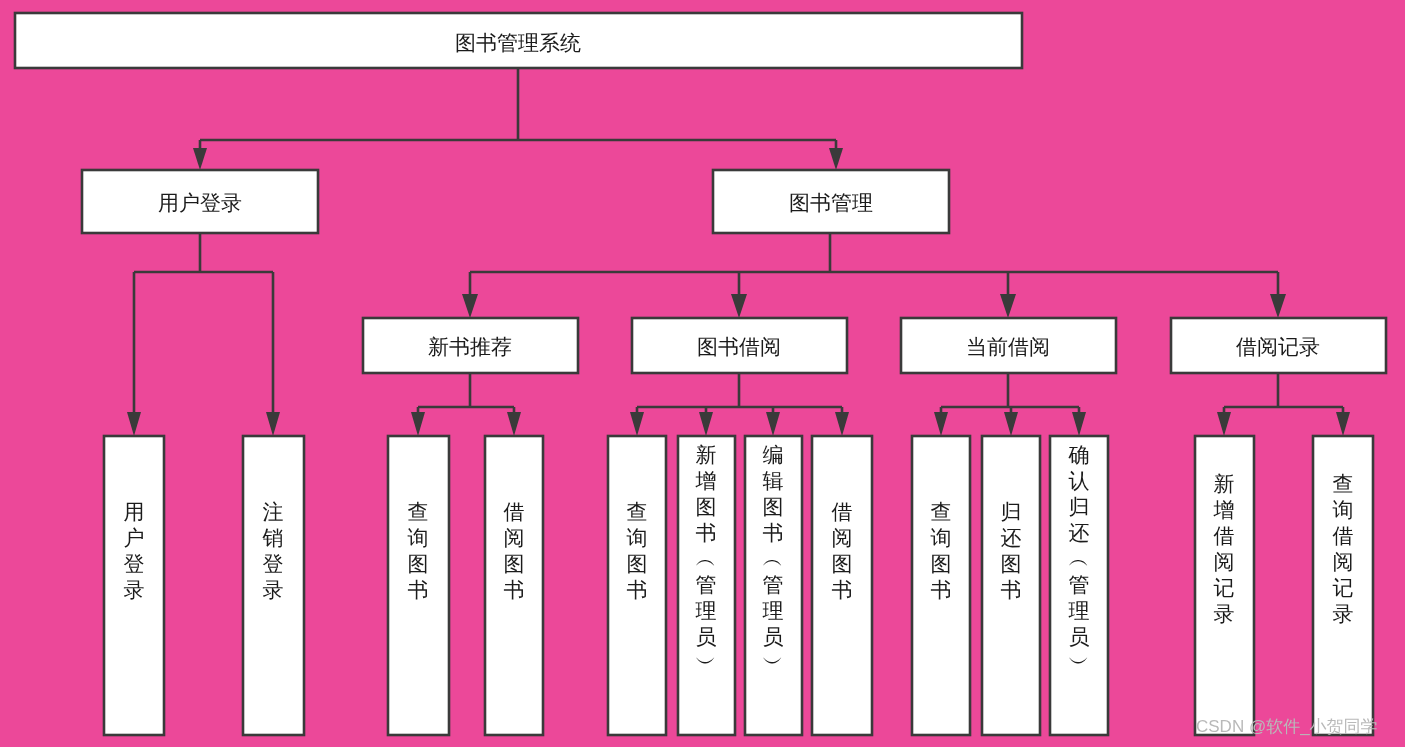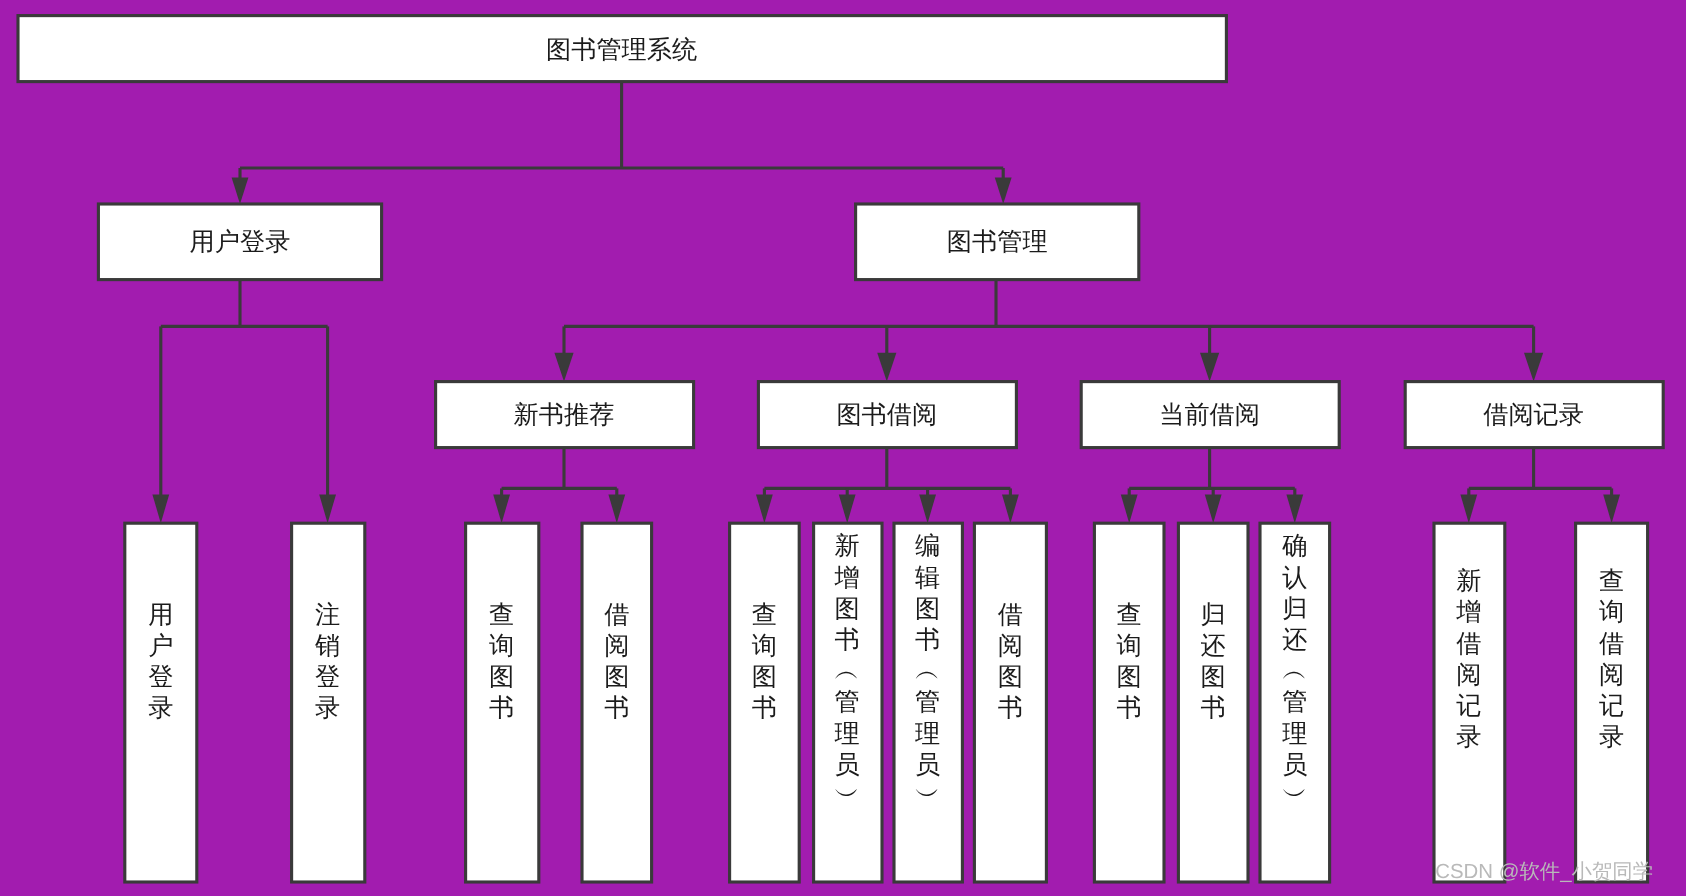--- a/index.html
+++ b/index.html
@@ -10,21 +10,21 @@
   body {
     width: 1405px;
     height: 747px;
     font-family: "Liberation Sans", "DejaVu Sans", sans-serif;
     overflow: hidden;
   }
   #diagram-root {
     position: relative;
     width: 1405px;
     height: 747px;
-    background: #a21caf;
+    background: #ec4899;
   }
   svg.diagram-canvas {
     position: absolute;
     left: 0;
     top: 0;
     width: 1405px;
     height: 747px;
     display: block;
   }
   .node-box {

